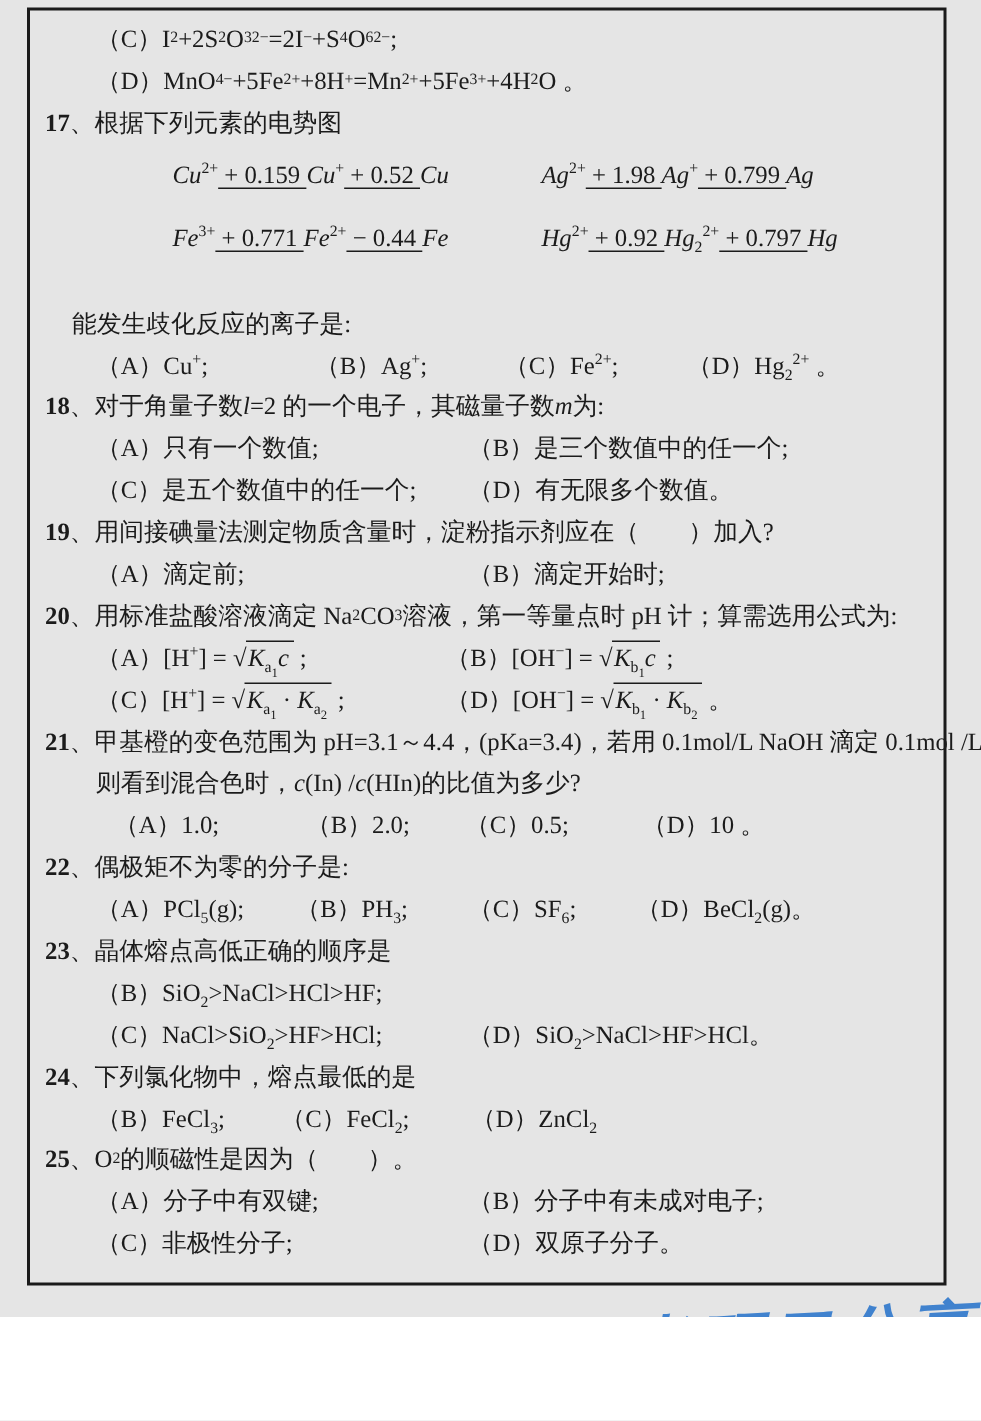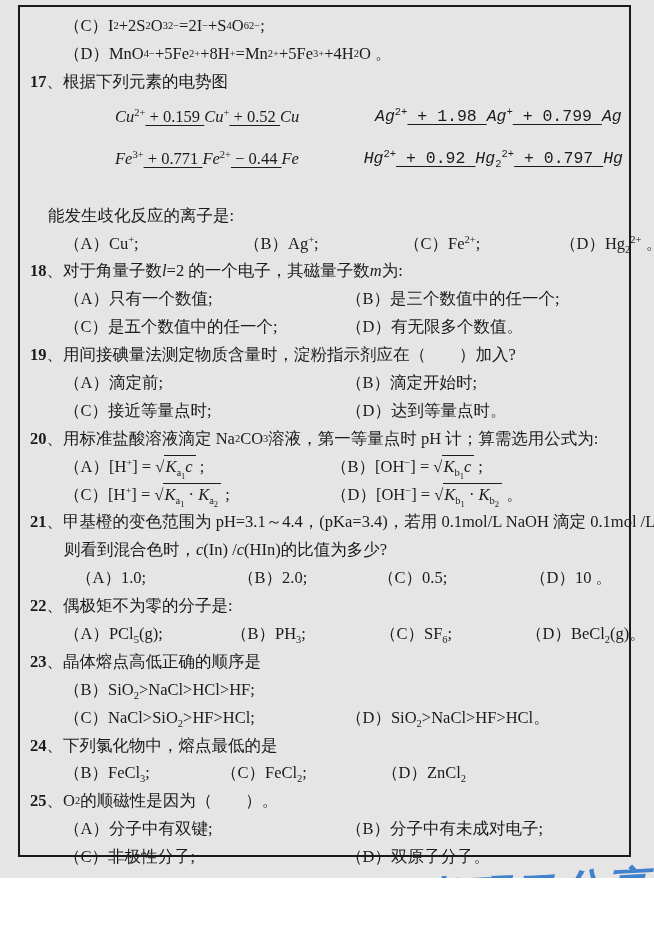--- a/index.html
+++ b/index.html
@@ -16,22 +16,22 @@
     padding:5px 6px 0 10px;
   }
   .ln{height:27.9px;display:flex;align-items:center;font-size:16.5px;white-space:nowrap;}
   .stem{padding-left:0;}
   .stem b{font-weight:bold;}
   .ind-opt{padding-left:34px;}
   .ind-opt2{padding-left:46px;}
   .ind-sub{padding-left:18px;margin-top:22px;}
   .diagrow{height:42px;display:flex;align-items:center;font-size:16.5px;white-space:nowrap;}
   .diagrow .d1{margin-left:85px;width:242px;}
-  .diagrow .d2{margin-left:18px;font-family:Liberation Mono, monospace;}
-  .optrow{display:grid;align-items:center;gap:34px;}
+  .diagrow .d2{margin-left:4px;}
+  .optrow{display:grid;align-items:center;}
   .c4{grid-template-columns:146px 126px 122px auto;}
   .c4b{grid-template-columns:128px 106px 118px auto;}
   .c4c{grid-template-columns:133px 115px 112px auto;}
   .c4d{grid-template-columns:123px 127px 108px auto;}
   .c2{grid-template-columns:248px auto;}
   .c2k{grid-template-columns:233px auto;}
   sub{font-size:10.5px;line-height:0;}
   sup{font-size:10.5px;line-height:0;}
   sub sub{font-size:8.5px;}
   u{text-decoration:underline;text-underline-offset:3px;}
@@ -94,24 +94,20 @@
     <div class="ln optrow c2 ind-opt">
       <span>（C）是五个数值中的任一个;</span>
       <span>（D）有无限多个数值。</span>
     </div>
 
     <div class="ln stem"><b>19</b>、用间接碘量法测定物质含量时，淀粉指示剂应在（　　）加入?</div>
     <div class="ln optrow c2 ind-opt">
       <span>（A）滴定前;</span>
       <span>（B）滴定开始时;</span>
     </div>
-    <div class="ln optrow c2 ind-opt">
-      <span>（C）接近等量点时;</span>
-      <span>（D）达到等量点时。</span>
-    </div>
 
     <div class="ln stem"><b>20</b>、用标准盐酸溶液滴定 Na<sub>2</sub>CO<sub>3</sub> 溶液，第一等量点时 pH 计；算需选用公式为:</div>
     <div class="ln optrow c2k ind-opt">
       <span>（A）[H<sup>+</sup>] = <span class="sq">√<span class="rad"><i>K</i><sub>a<sub>1</sub></sub><i>c</i></span></span> ;</span>
       <span>（B）[OH<sup>−</sup>] = <span class="sq">√<span class="rad"><i>K</i><sub>b<sub>1</sub></sub><i>c</i></span></span> ;</span>
     </div>
     <div class="ln optrow c2k ind-opt">
       <span>（C）[H<sup>+</sup>] = <span class="sq">√<span class="rad"><i>K</i><sub>a<sub>1</sub></sub> · <i>K</i><sub>a<sub>2</sub></sub></span></span> ;</span>
       <span>（D）[OH<sup>−</sup>] = <span class="sq">√<span class="rad"><i>K</i><sub>b<sub>1</sub></sub> · <i>K</i><sub>b<sub>2</sub></sub></span></span> 。</span>
     </div>

